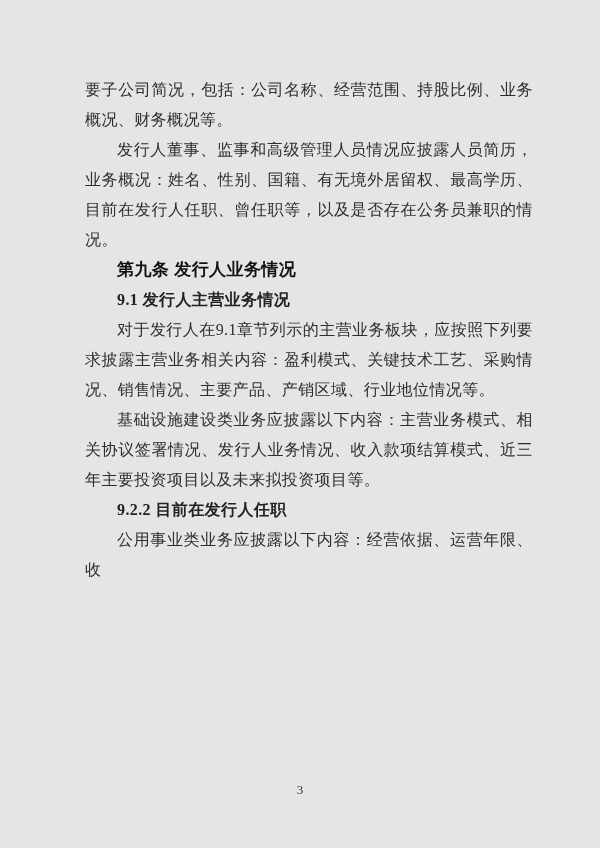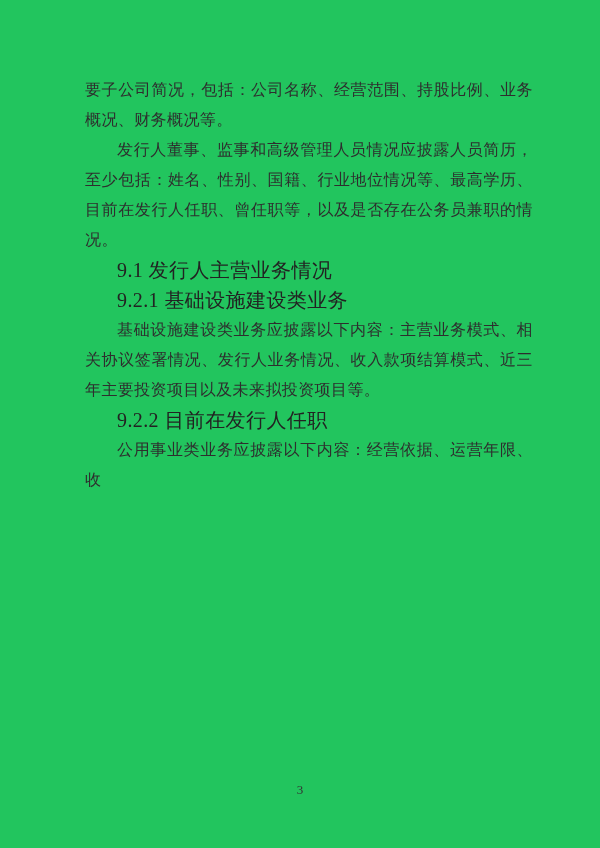--- a/index.html
+++ b/index.html
@@ -4,21 +4,21 @@
 <style>
   html, body {
     margin: 0;
     padding: 0;
     background: #ffffff;
   }
   .page {
     position: relative;
     width: 600px;
     height: 848px;
-    background: #22c55e;
+    background: #e5e5e5;
     overflow: hidden;
     font-family: "Liberation Serif", serif;
     color: #2e2e2e;
   }
   .content {
     position: absolute;
     left: 85px;
     top: 75px;
     width: 448px;
   }
@@ -36,22 +36,22 @@
   .content p.body.noindent { text-indent: 0; }
   .content p.heading {
     font-family: "Liberation Sans", sans-serif;
     font-weight: 700;
     font-size: 17px;
     color: #111111;
     text-indent: 32px;
     text-align: left;
   }
   .content p.subheading {
-    font-weight: 400;
-    font-size: 20px;
+    font-weight: 700;
+    font-size: 16px;
     color: #222222;
     text-indent: 32px;
     text-align: left;
   }
   .page-number {
     position: absolute;
     top: 782px;
     left: 0;
     width: 600px;
     text-align: center;
@@ -60,21 +60,22 @@
     color: #333333;
     font-family: "Liberation Serif", serif;
   }
 </style>
 </head>
 <body>
 
 <div class="page">
   <main class="content" id="content">
       <p class="body noindent">要子公司简况，包括：公司名称、经营范围、持股比例、业务概况、财务概况等。</p>
-      <p class="body">发行人董事、监事和高级管理人员情况应披露人员简历，至少包括：姓名、性别、国籍、行业地位情况等、最高学历、目前在发行人任职、曾任职等，以及是否存在公务员兼职的情况。</p>
+      <p class="body">发行人董事、监事和高级管理人员情况应披露人员简历，业务概况：姓名、性别、国籍、有无境外居留权、最高学历、目前在发行人任职、曾任职等，以及是否存在公务员兼职的情况。</p>
+      <p class="heading">第九条 发行人业务情况</p>
       <p class="subheading">9.1 发行人主营业务情况</p>
-      <p class="subheading">9.2.1 基础设施建设类业务</p>
+      <p class="body">对于发行人在9.1章节列示的主营业务板块，应按照下列要求披露主营业务相关内容：盈利模式、关键技术工艺、采购情况、销售情况、主要产品、产销区域、行业地位情况等。</p>
       <p class="body">基础设施建设类业务应披露以下内容：主营业务模式、相关协议签署情况、发行人业务情况、收入款项结算模式、近三年主要投资项目以及未来拟投资项目等。</p>
       <p class="subheading">9.2.2 目前在发行人任职</p>
       <p class="body">公用事业类业务应披露以下内容：经营依据、运营年限、收</p>
     </main>
   <div class="page-number">3</div>
 </div>
 
 </body></html>

